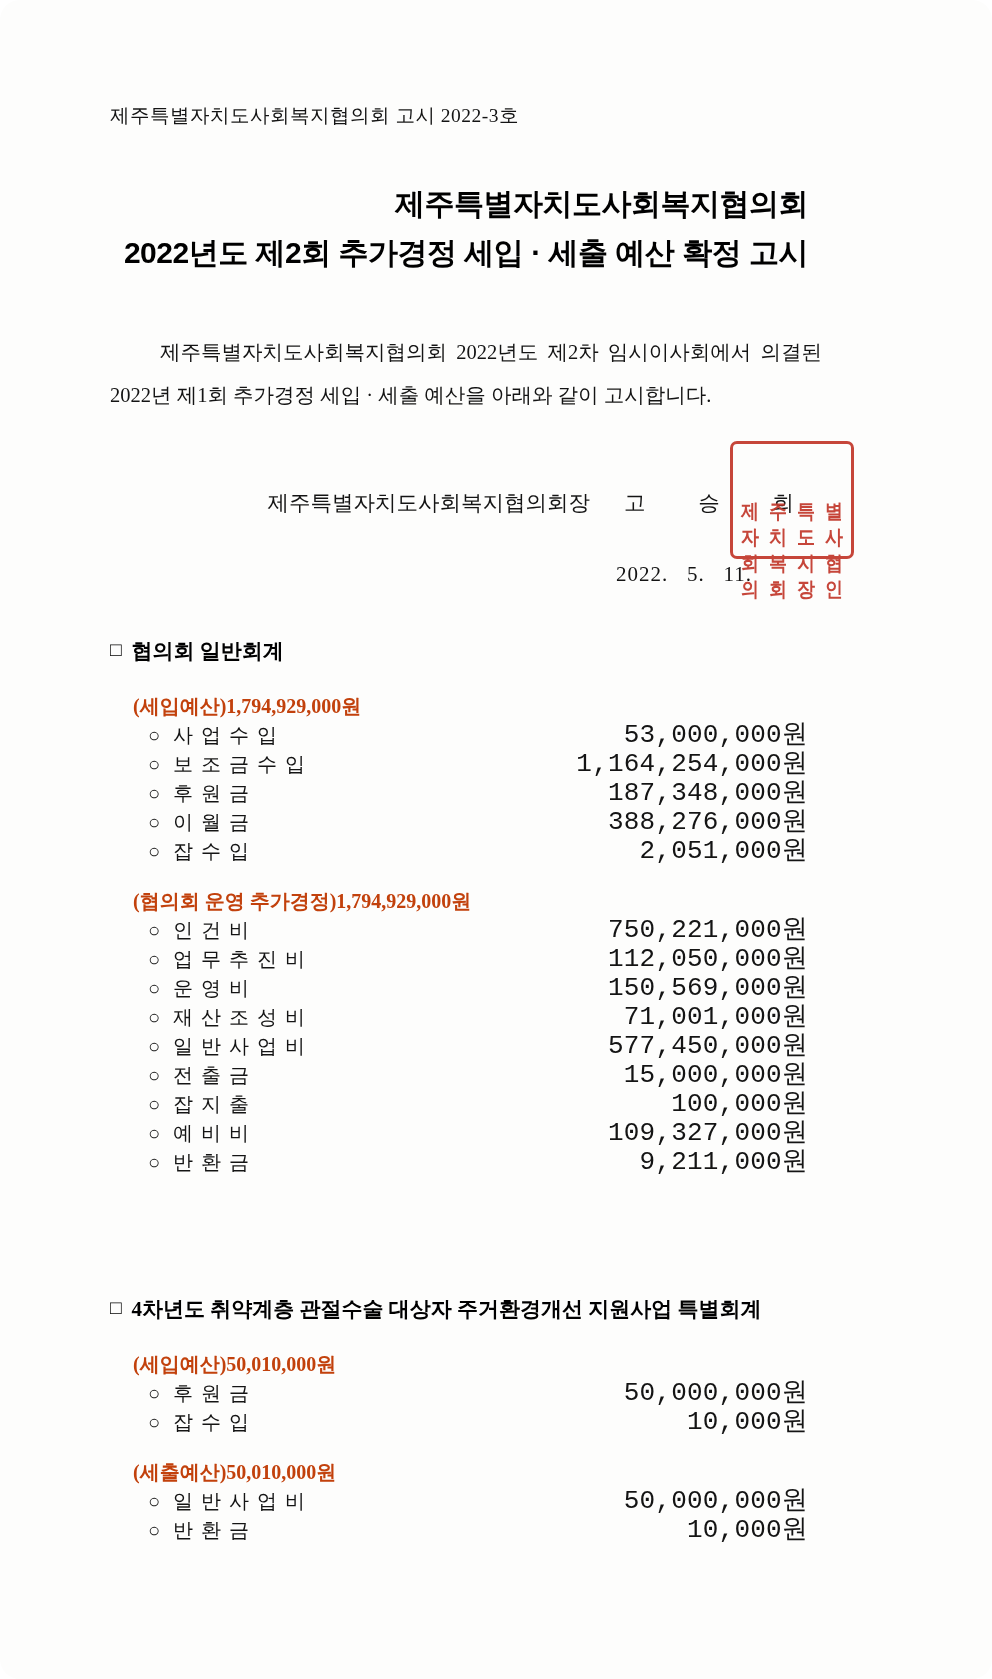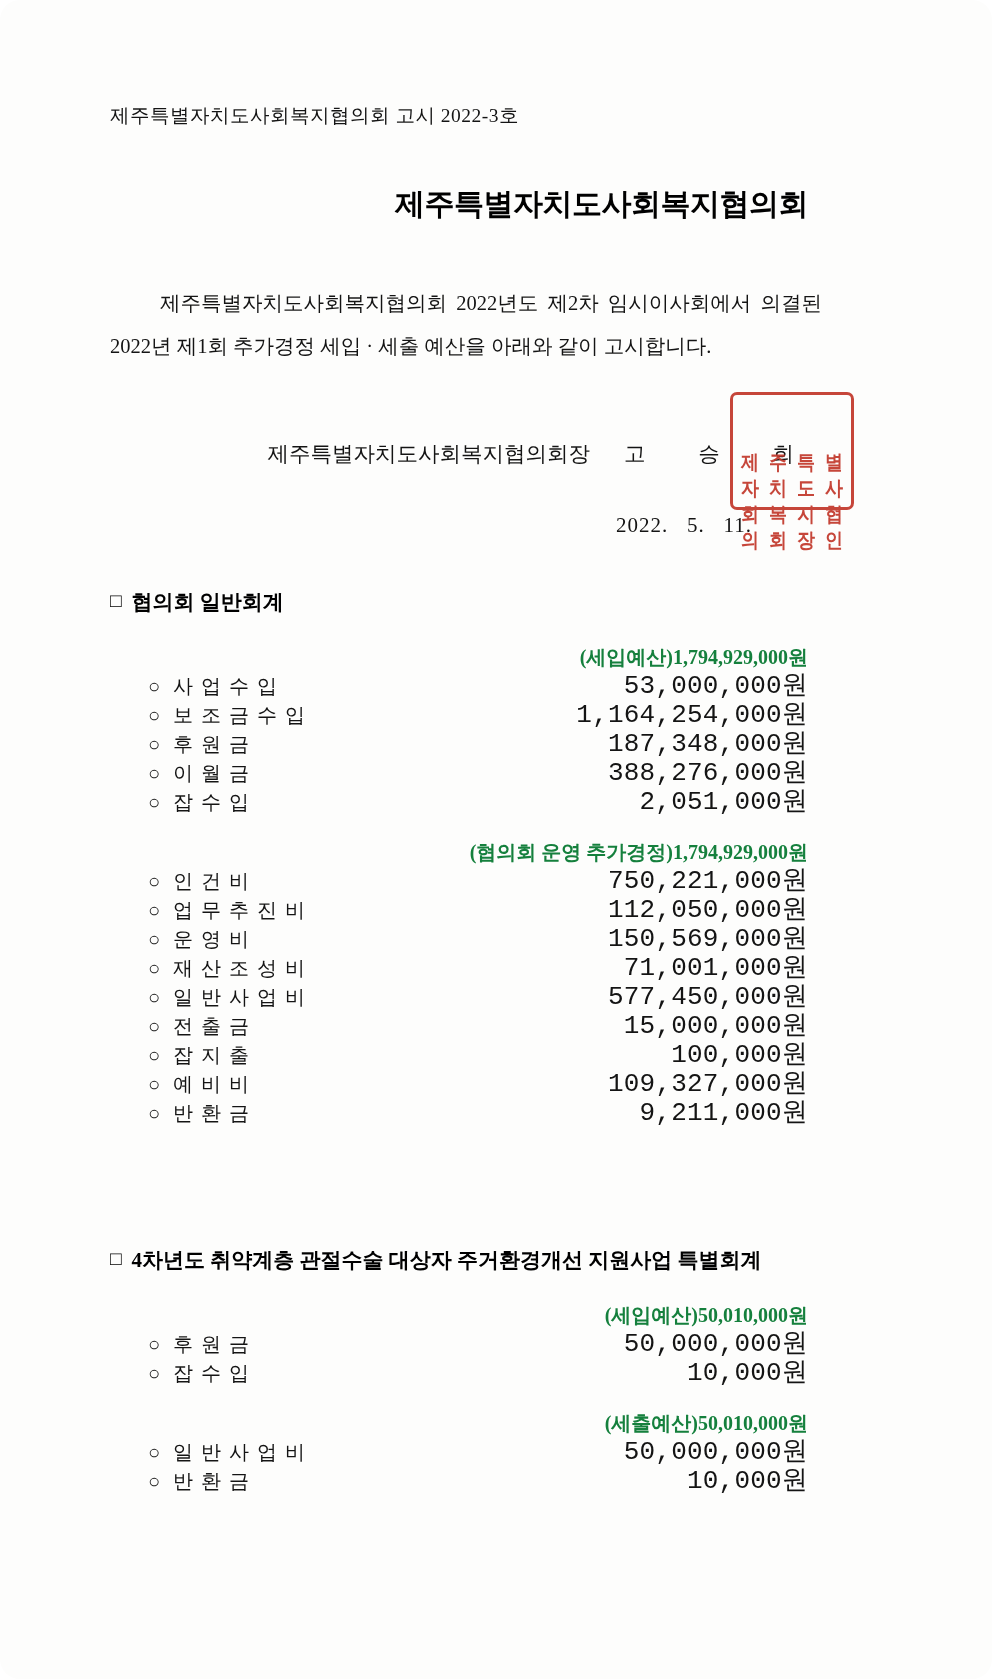--- a/index.html
+++ b/index.html
@@ -102,26 +102,26 @@
     align-items: center;
     gap: 10px;
     white-space: nowrap;
     color: #000;
   }
   .marker { font-size: 19px; position: relative; top: -1px; }
   .block { margin-top: 27px; padding-left: 23px; }
   .block + .block { margin-top: 21px; }
   .block-header {
     display: flex;
-    justify-content: flex-end;
+    justify-content: flex-start;
     align-items: baseline;
     font-weight: bold;
     font-size: 20px;
     line-height: 29px;
-    color: #15803d;
+    color: #c2410c;
   }
   .item {
     display: flex;
     justify-content: space-between;
     align-items: baseline;
     font-size: 20px;
     line-height: 29px;
   }
   .item-left { display: flex; gap: 13px; padding-left: 15px; white-space: pre; letter-spacing: 1.5px; }
   .bullet { letter-spacing: 0; }
@@ -129,20 +129,21 @@
 </style>
 </head>
 <body>
 
 <div class="page">
 
   <div class="notice-no">제주특별자치도사회복지협의회 고시 2022-3호</div>
 
   <div class="doc-title">
     <span>제주특별자치도사회복지협의회</span><br>
+    <span>2022년도 제2회 추가경정 세입 · 세출 예산 확정 고시</span>
   </div>
 
   <p class="body-par">제주특별자치도사회복지협의회  2022년도  제2차  임시이사회에서 의결된 2022년 제1회 추가경정 세입 · 세출 예산을 아래와 같이 고시합니다.</p>
 
   <div class="sig-row">
     <span>제주특별자치도사회복지협의회장</span>
     <span class="signer-name">고  승  희</span>
     <div class="seal">
       <div class="seal-grid"><span class="seal-char">제</span><span class="seal-char">주</span><span class="seal-char">특</span><span class="seal-char">별</span><span class="seal-char">자</span><span class="seal-char">치</span><span class="seal-char">도</span><span class="seal-char">사</span><span class="seal-char">회</span><span class="seal-char">복</span><span class="seal-char">지</span><span class="seal-char">협</span><span class="seal-char">의</span><span class="seal-char">회</span><span class="seal-char">장</span><span class="seal-char">인</span></div>
     </div>

